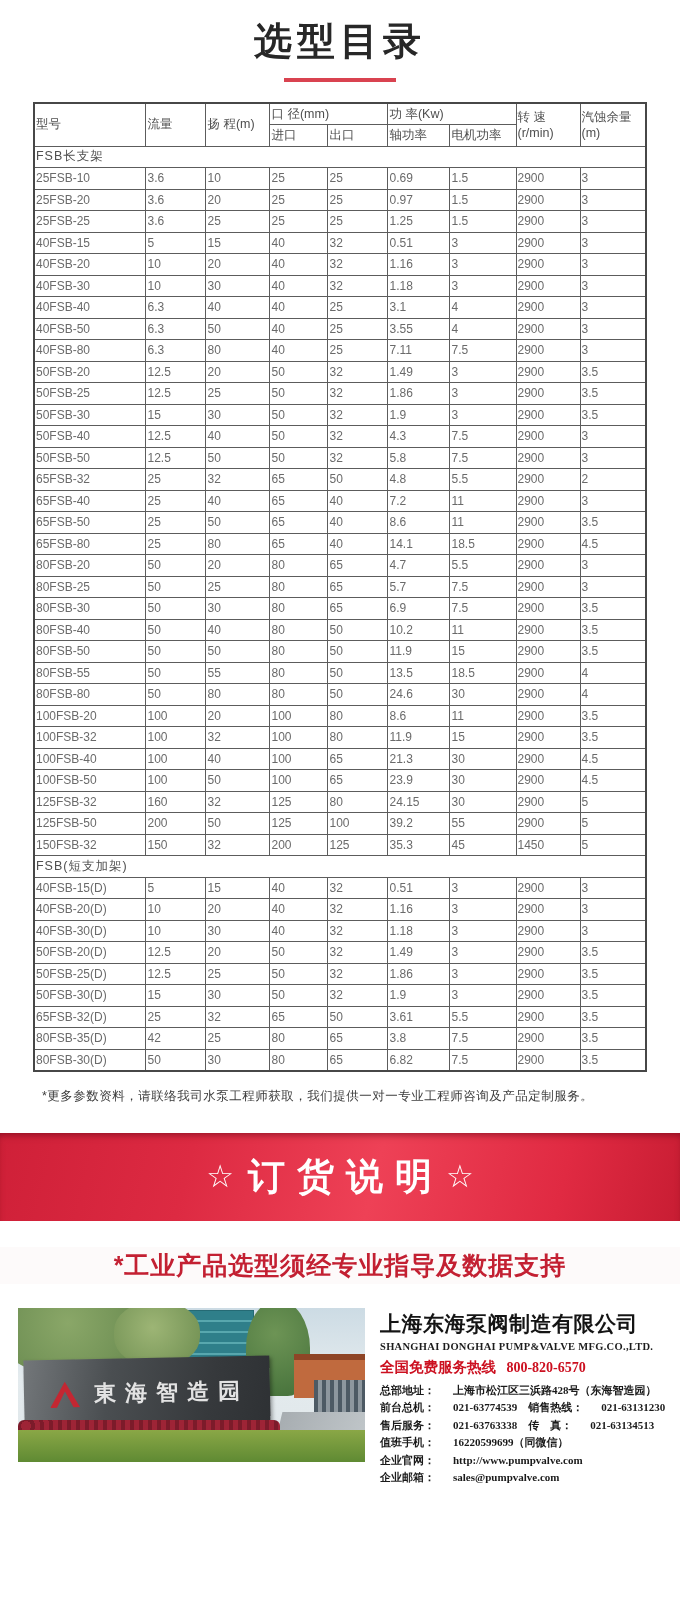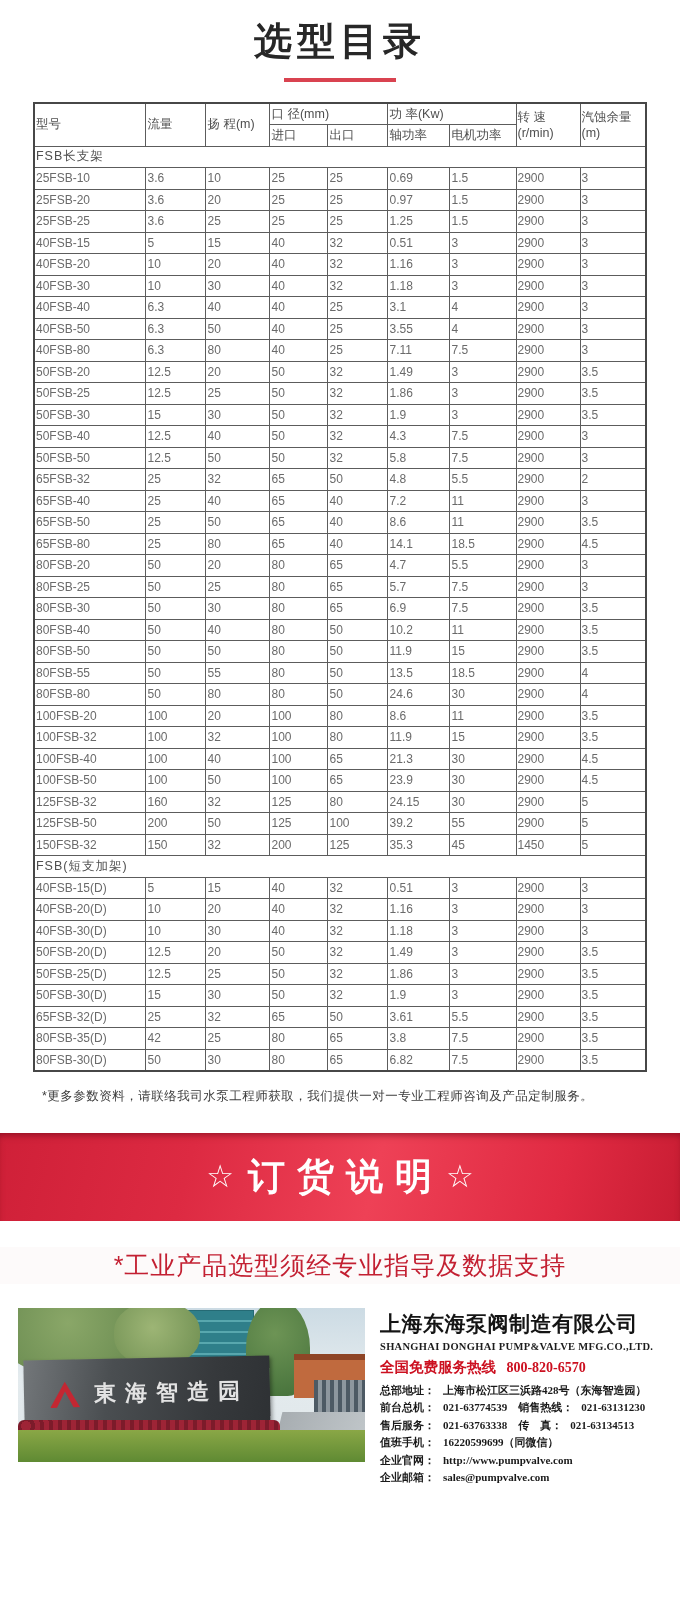--- a/index.html
+++ b/index.html
@@ -25,21 +25,21 @@
   
   .banner { margin-top:28px; height:88px; width:680px;
             background:linear-gradient(104deg,#cf2038 0%, #dd2a42 28%, #ee4156 55%, #e02a42 82%, #c81d33 100%);
             box-shadow: inset 0 5px 7px -3px rgba(90,0,16,.55);
             display:flex; align-items:center; justify-content:center; }
   .banner-text { color:#fff; font-size:37px; font-weight:900; letter-spacing:12px; text-indent:12px; }
   .banner .star { color:#fff; font-size:31px; font-weight:400; letter-spacing:0; text-indent:0; margin:0 2px; }
 
   
   .notices { margin-top:26px; text-align:center; background:#fdfafa; }
-  .notice-line { font-size:25px; font-weight:400; color:#c32032; line-height:37px; letter-spacing:1px; }
+  .notice-line { font-size:25px; font-weight:700; color:#c32032; line-height:37px; letter-spacing:1px; }
 
   
   .footer { display:flex; margin:24px 18px 0; gap:15px; }
 
   
   .photo { position:relative; width:347px; height:154px; overflow:hidden; flex:none;
            background:linear-gradient(#ccdbe4 0%, #e4ebee 45%, #dfe6e9 100%); }
   .ph-tree { position:absolute; border-radius:45%; }
   .t1 { left:-18px; top:-22px; width:170px; height:92px; background:radial-gradient(circle at 40% 40%, #8aa768, #5c7f46); }
   .t2 { left:96px; top:-6px; width:86px; height:64px; background:radial-gradient(circle at 45% 40%, #9db575, #6d8d50); }
@@ -65,21 +65,21 @@
   
   .info { flex:1; padding-top:2px; }
   .company-cn { font-size:21px; font-weight:900; color:#141414; letter-spacing:0.5px; white-space:nowrap; }
   .company-en { font-family:"Liberation Serif", serif; font-size:10.5px; font-weight:700; color:#1c1c1c; margin-top:3px; letter-spacing:0.3px; white-space:nowrap; }
   .hotline { margin-top:6px; color:#cc1020; white-space:nowrap; }
   .hotline-label { font-size:14.5px; font-weight:900; }
   .hotline-number { font-family:"Liberation Serif", serif; font-size:14px; font-weight:700; margin-left:6px; }
   .contact-lines { margin-top:5px; }
   .contact-line { font-family:"Liberation Serif", serif; font-size:11px; font-weight:600; color:#1a1a1a; line-height:17.5px; white-space:nowrap; }
   .c-label { font-weight:700; }
-  .c-value { margin-left:8px;text-align:right; }
+  .c-value { margin-left:18px;text-align:right; }
   .contact-line .c-label + .c-value + .c-label { margin-left:11px; }
 </style>
 </head>
 <body>
 
 <div class="page">
 
   <div class="title-wrap">
     <div class="page-title">选型目录</div>
     <div class="title-underline"></div>

